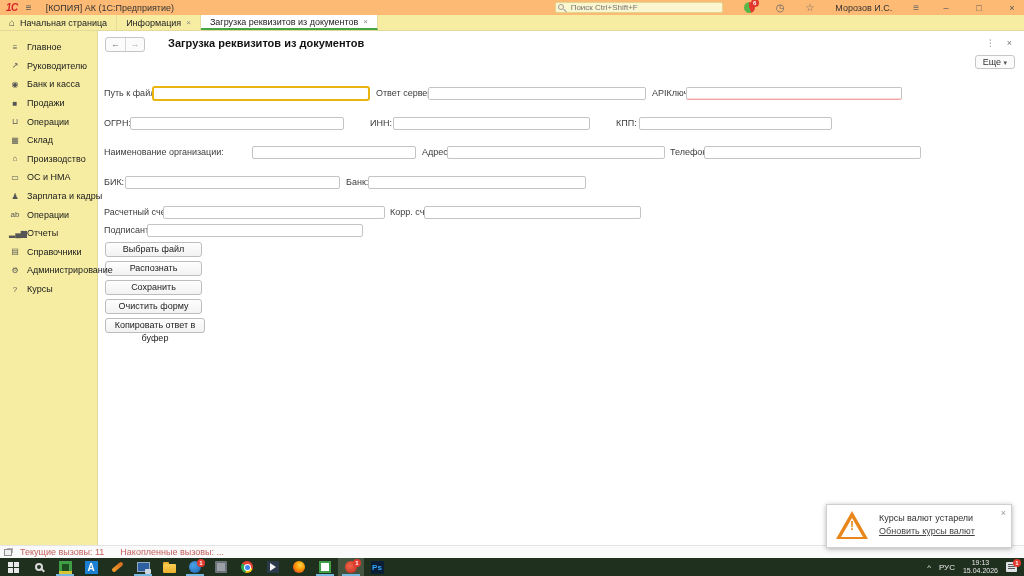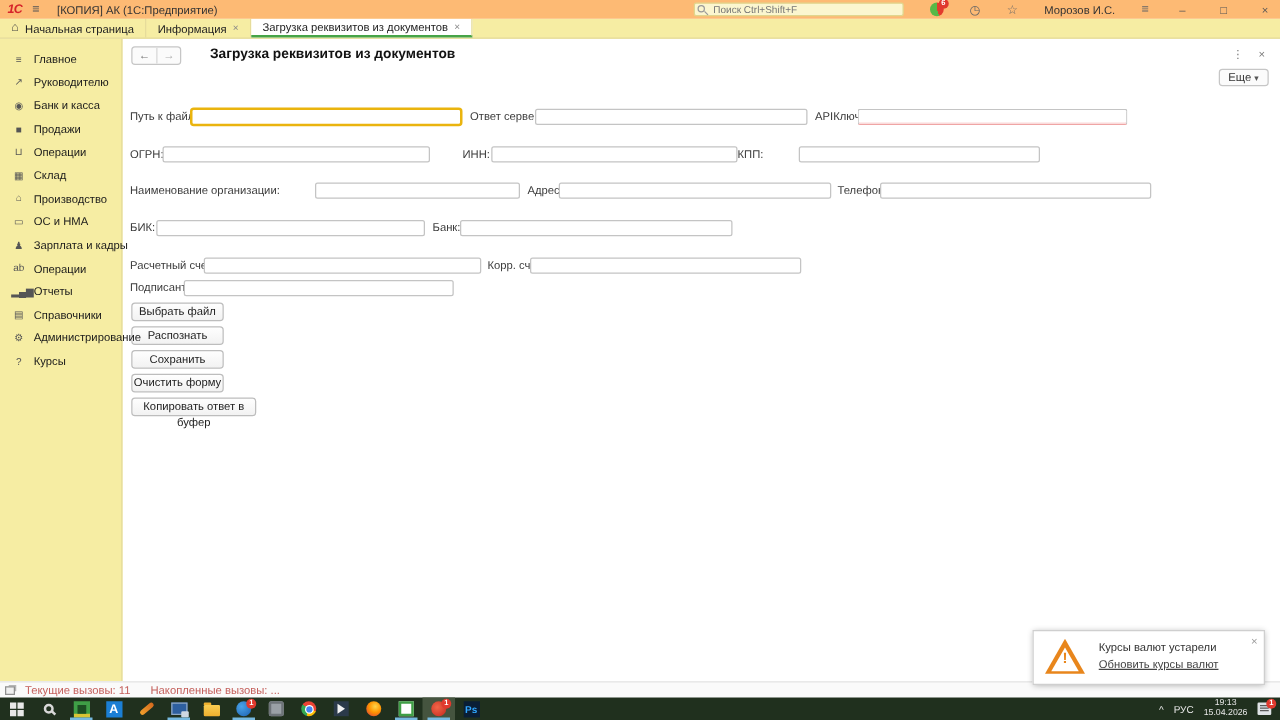--- a/index.html
+++ b/index.html
@@ -41,21 +41,21 @@
   .hdr-ics { position:absolute; right:12px; top:7px; display:flex; gap:12px; color:#777; font-size:9px; }
   .hdr-ics span { cursor:pointer; }
   .more-btn { position:absolute; right:9px; top:24px; border:1px solid #c6c6c6; border-radius:3px; background:#fbfbfb; font-size:9px; color:#333; padding:1px 7px; cursor:pointer; }
   .more-btn i { font-style:normal; font-size:7px; color:#555; }
 
   .flabel { position:absolute; font-size:9px; color:#3c3c3c; height:13px; line-height:13px; white-space:nowrap; }
   .finput { position:absolute; height:13px; border:1px solid #c4c4c4; border-radius:2px; background:#fff; font-size:9px; padding:0 3px; outline:none; font-family:"Liberation Sans",sans-serif; }
   .finput.focus { border:2px solid #eab40e; border-radius:3px; height:15px; margin-top:-1px; }
   .finput.required { border-bottom:1px solid #efa5a5; box-shadow:inset 0 -1px 0 #fbd9d9; }
 
-  .fbtn { position:absolute; left:7px; width:74px; height:15px; border:1px solid #bdbdbd; border-radius:3px; background:linear-gradient(#fefefe,#f2f2f2); font-size:9px; color:#222; text-align:center; line-height:13px; cursor:pointer; font-family:"Liberation Sans",sans-serif; }
+  .fbtn { position:absolute; left:7px; width:97px; height:15px; border:1px solid #bdbdbd; border-radius:3px; background:linear-gradient(#fefefe,#f2f2f2); font-size:9px; color:#222; text-align:center; line-height:13px; cursor:pointer; font-family:"Liberation Sans",sans-serif; }
   .fbtn.wide { width:100px; }
 
   
   .notif { position:absolute; right:12px; bottom:-3px; width:186px; height:44px; background:#fff; border:1px solid #cfcfcf; box-shadow:0 1px 5px rgba(0,0,0,.3); z-index:6; }
   .tri-outer { position:absolute; left:9px; top:6px; width:0; height:0; border-left:16px solid transparent; border-right:16px solid transparent; border-bottom:28px solid #e8861c; }
   .tri-inner { position:absolute; left:13.5px; top:13px; width:0; height:0; border-left:11.5px solid transparent; border-right:11.5px solid transparent; border-bottom:19px solid #fff; }
   .tri-bang { position:absolute; left:21px; top:14px; width:8px; text-align:center; color:#e8861c; font-weight:bold; font-size:12px; }
   .notif-title { position:absolute; left:52px; top:8px; font-size:9px; font-weight:normal; color:#333; }
   .notif-link { position:absolute; left:52px; top:21px; font-size:9px; color:#444; cursor:pointer;text-decoration:underline; }
   .notif-close { position:absolute; right:5px; top:3px; color:#999; font-size:9px; cursor:pointer; }
@@ -215,21 +215,21 @@
   <input class="finput focus" style="left: 54px; top: 56px; width: 218px;">
   <span class="flabel" style="left:278px;top:56px">Ответ сервера:</span>
   <input class="finput" style="left: 330px; top: 56px; width: 218px;">
   <span class="flabel" style="left:554px;top:56px">APIКлюч:</span>
   <input class="finput required" style="left: 588px; top: 56px; width: 216px;">
 
   <span class="flabel" style="left:6px;top:86px">ОГРН:</span>
   <input class="finput" style="left: 32px; top: 86px; width: 214px;">
   <span class="flabel" style="left:272px;top:86px">ИНН:</span>
   <input class="finput" style="left: 295px; top: 86px; width: 197px;">
-  <span class="flabel" style="left:492px;top:86px">КПП:</span>
+  <span class="flabel" style="left:518px;top:86px">КПП:</span>
   <input class="finput" style="left: 541px; top: 86px; width: 193px;">
 
   <span class="flabel" style="left:6px;top:115px">Наименование организации:</span>
   <input class="finput" style="left: 154px; top: 115px; width: 164px;">
   <span class="flabel" style="left:324px;top:115px">Адрес:</span>
   <input class="finput" style="left: 349px; top: 115px; width: 218px;">
   <span class="flabel" style="left:572px;top:115px">Телефон:</span>
   <input class="finput" style="left: 606px; top: 115px; width: 217px;">
 
   <span class="flabel" style="left:6px;top:145px">БИК:</span>

